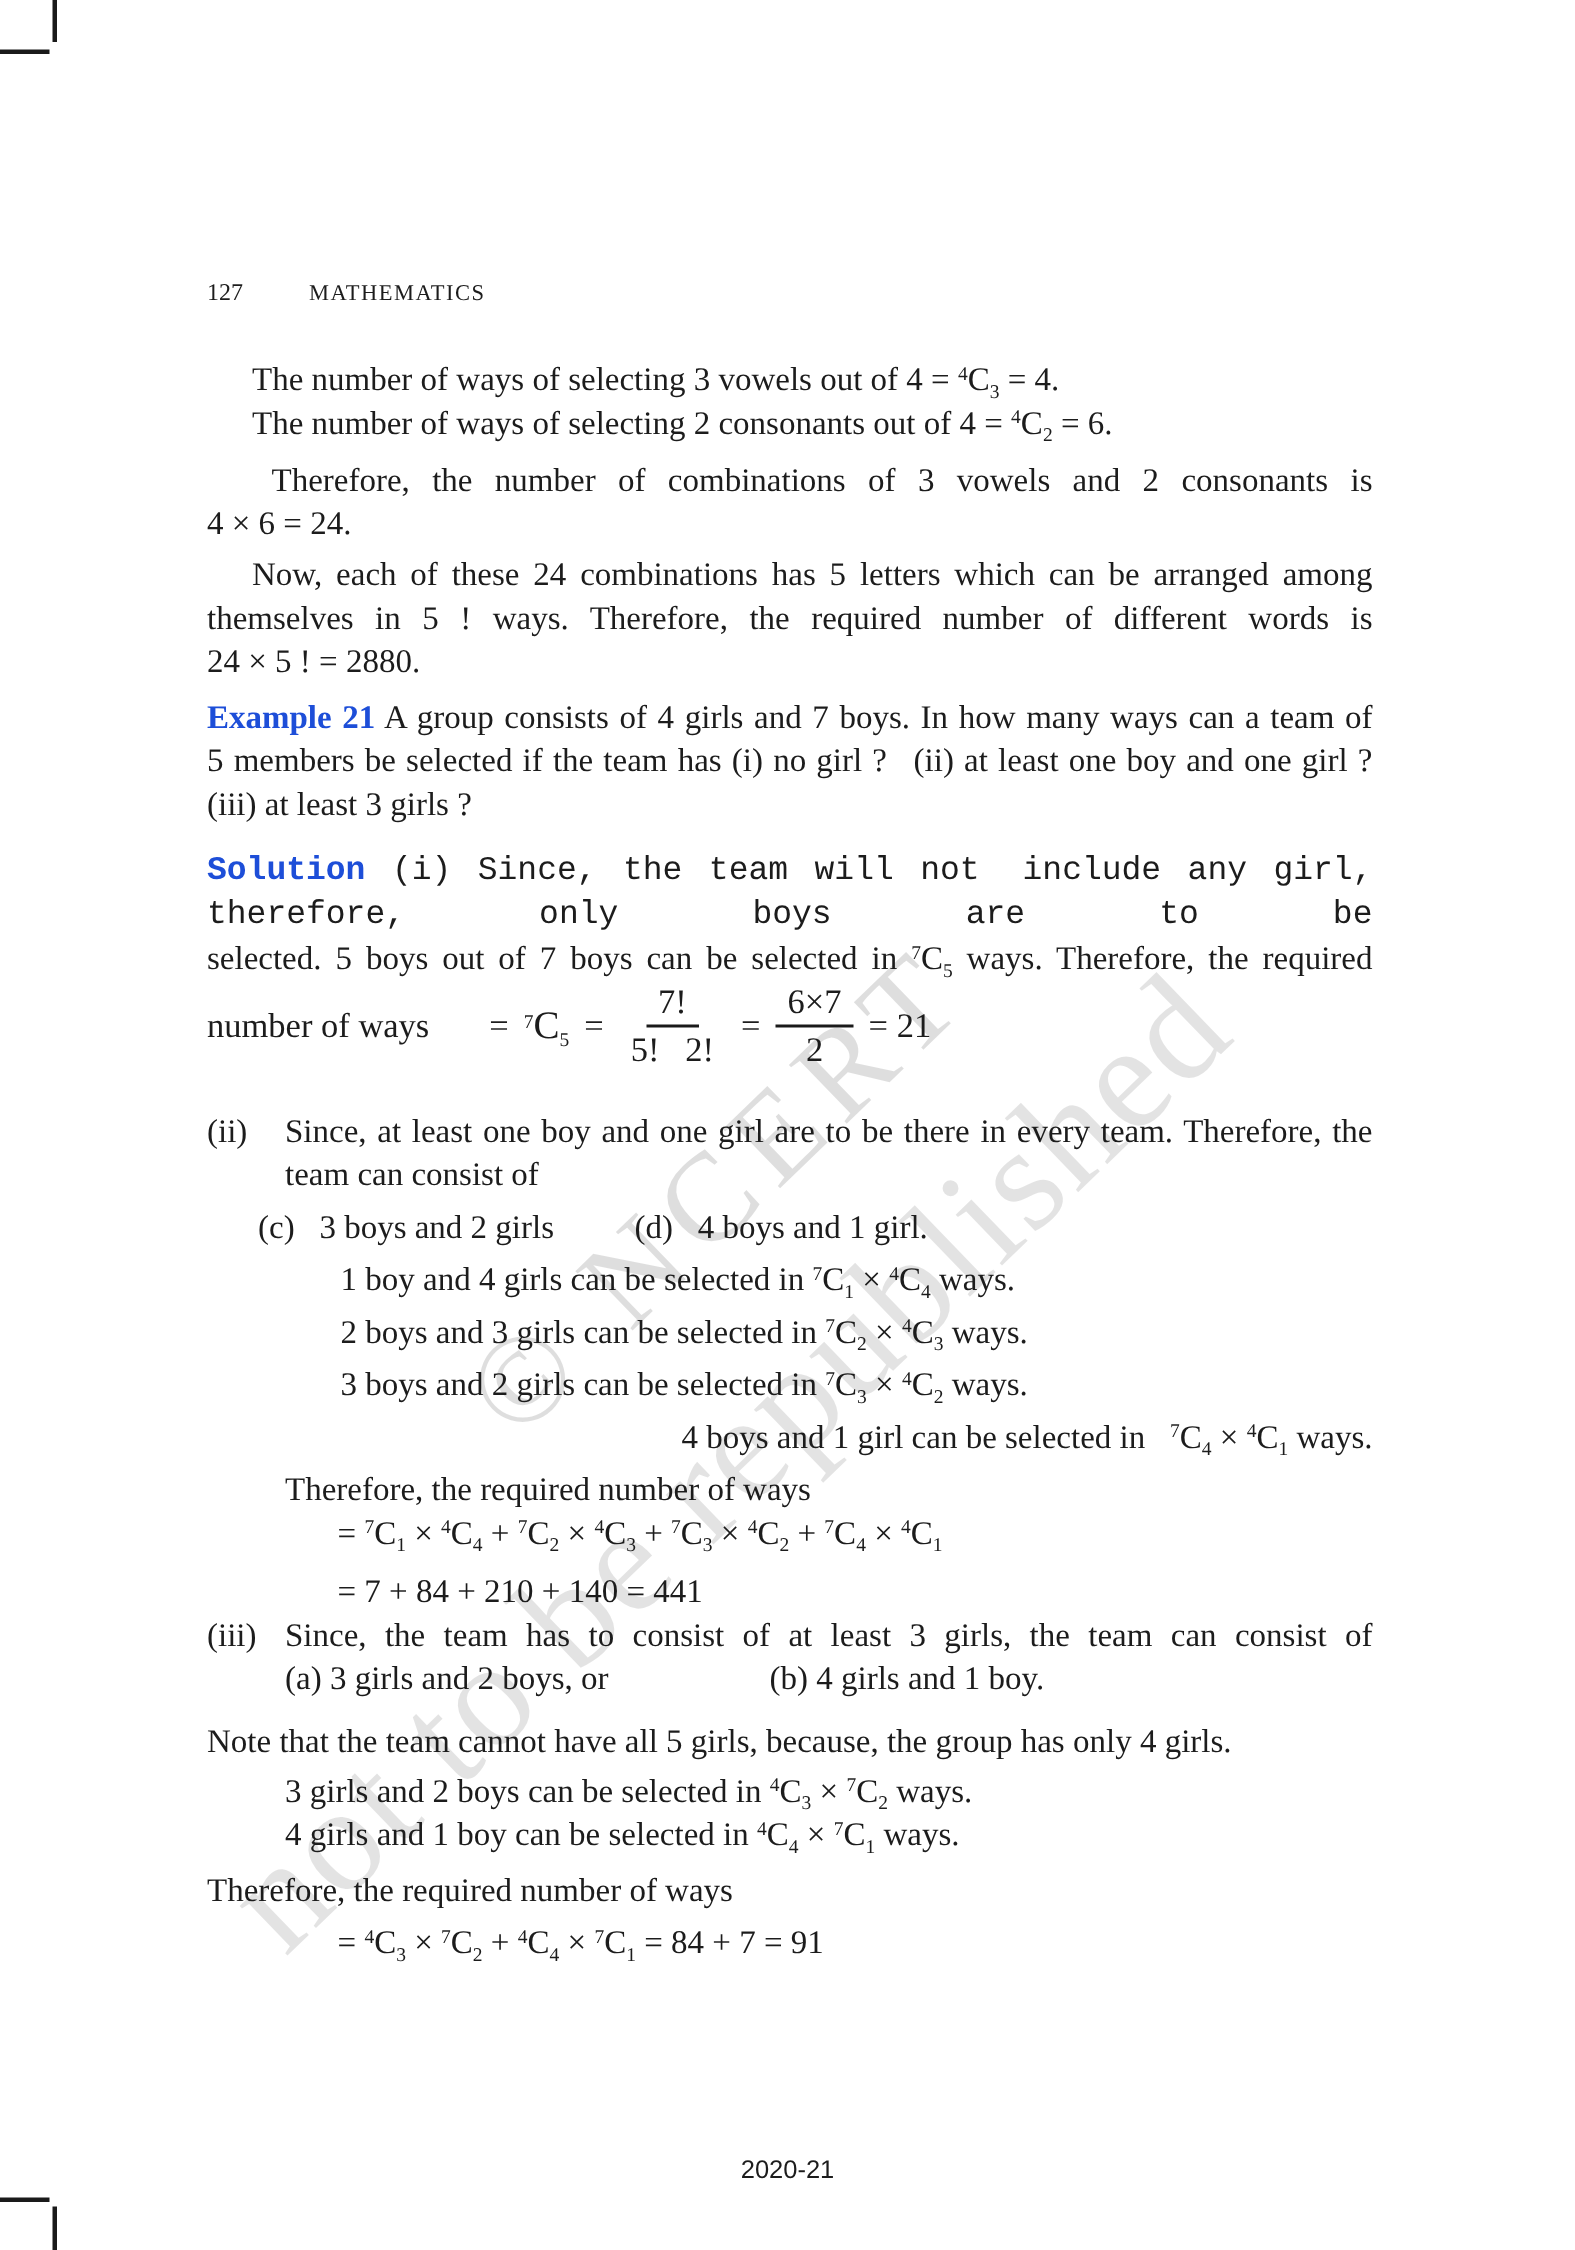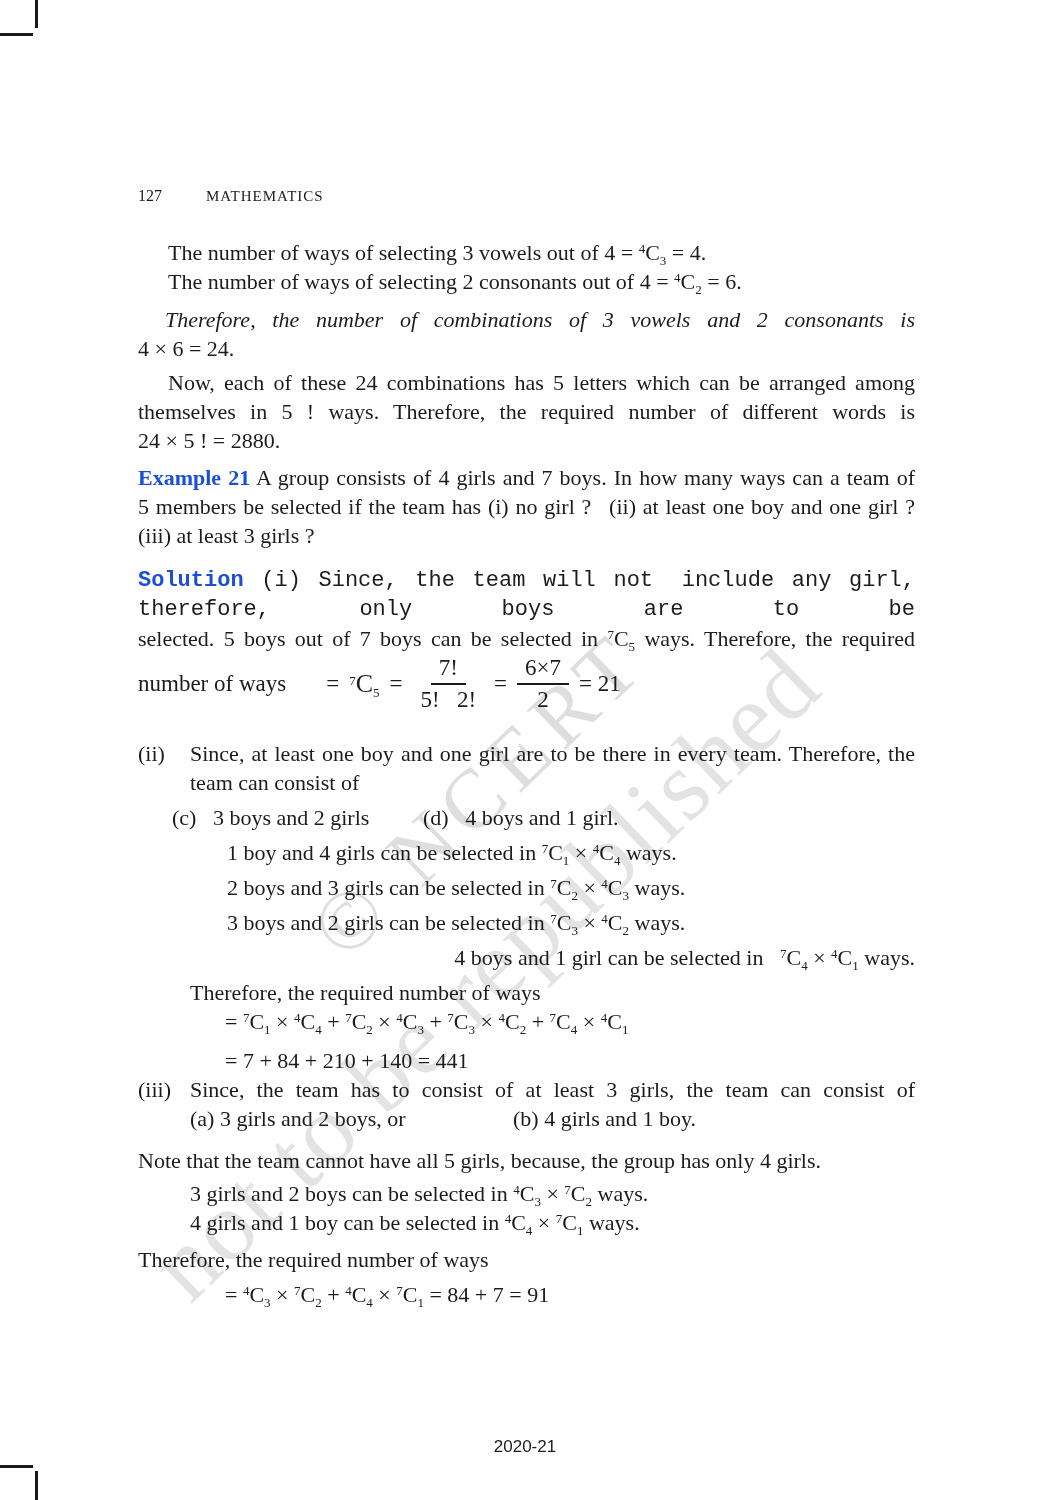--- a/index.html
+++ b/index.html
@@ -95,21 +95,21 @@
     <div class="wm-line2">not to be republished</div>
   </div>
 
   <div class="running-head">
     <span class="rh-num">127</span><span class="rh-title">MATHEMATICS</span>
   </div>
 
   <div class="body">
       <div class="ln" style="margin-top: 8px; margin-left: 30px;">The number of ways of selecting 3 vowels out of 4 = <sup>4</sup>C<sub>3</sub> = 4.</div>
       <div class="ln" style="margin-left: 30px;">The number of ways of selecting 2 consonants out of 4 = <sup>4</sup>C<sub>2</sub> = 6.</div>
-      <div class="ln just" style="margin-top: 9px; margin-left: 27px; font-style: italic;">Therefore, the number of combinations of 3 vowels and 2 consonants is</div>
+      <div class="ln just" style="margin-top: 9px; margin-left: 43px;">Therefore, the number of combinations of 3 vowels and 2 consonants is</div>
       <div class="ln">4 × 6 = 24.</div>
       <div class="ln just" style="margin-top: 5px; margin-left: 30px;">Now, each of these 24 combinations has 5 letters which can be arranged among</div>
       <div class="ln just">themselves in 5 ! ways. Therefore, the required number of different words is</div>
       <div class="ln">24 × 5 ! = 2880.</div>
       <div class="ln just" style="margin-top: 8px;"><span class="ab">Example 21</span> A group consists of 4 girls and 7 boys. In how many ways can a team of</div>
       <div class="ln just">5 members be selected if the team has (i) no girl ?  (ii) at least one boy and one girl ?</div>
       <div class="ln">(iii) at least 3 girls ?</div>
       <div class="ln just" style="margin-top: 16px; font-family: Liberation Mono, monospace;"><span class="ab">Solution</span> (i) Since, the team will not  include any girl, therefore, only boys are to be</div>
       <div class="ln just">selected. 5 boys out of 7 boys can be selected in <sup>7</sup>C<sub>5</sub> ways. Therefore, the required</div>
       <div class="ln hang" style="margin-top: 86px;">

